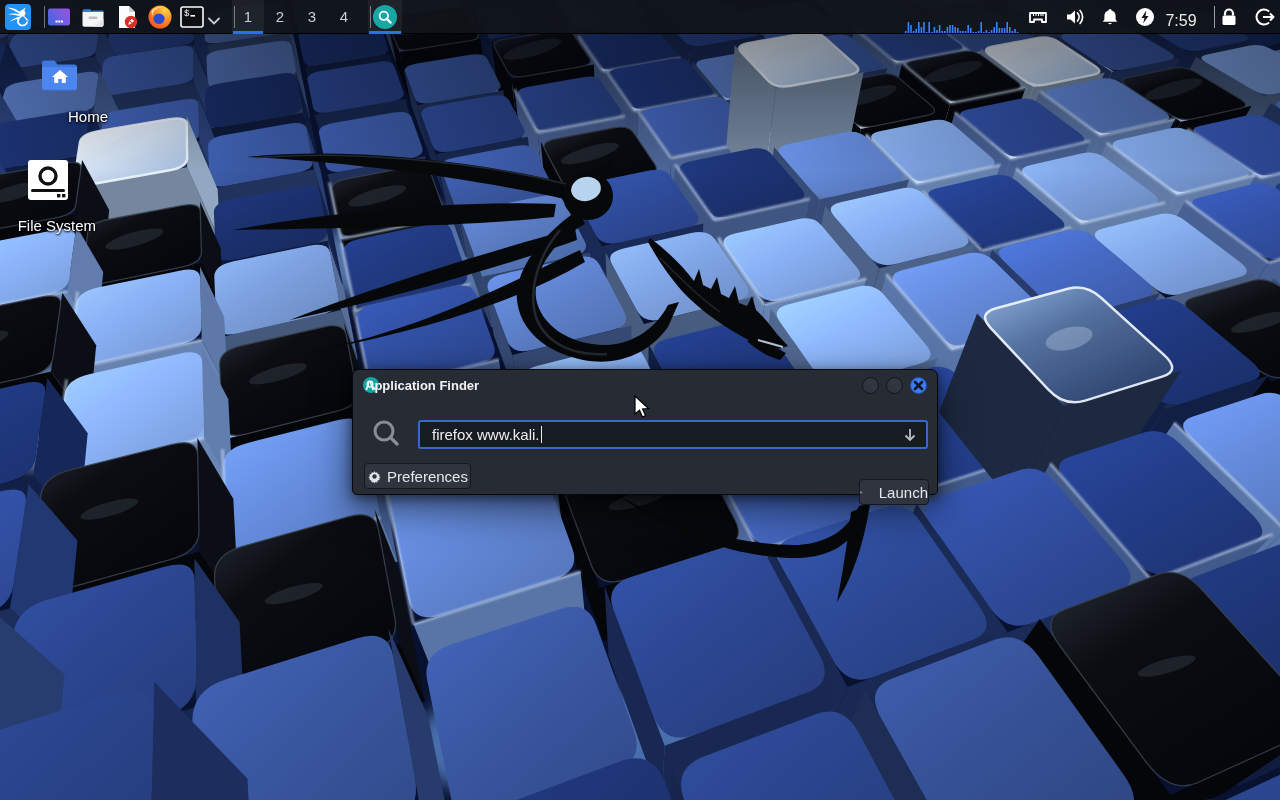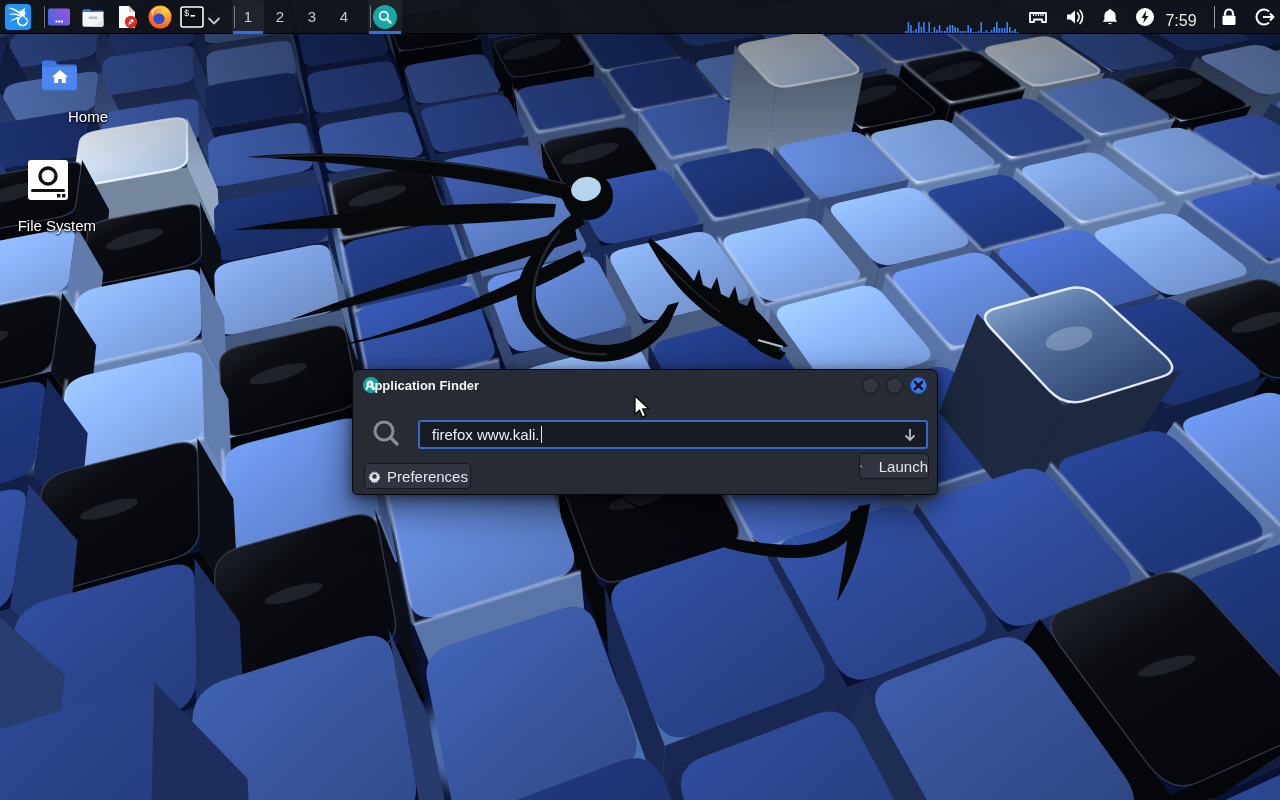--- a/index.html
+++ b/index.html
@@ -2390,21 +2390,21 @@
             <path d="M3.5,8.5 L8,13 L12.5,8.5" fill="none" stroke="#b9bec5" stroke-width="1.8"></path>
           </svg></div>
       </div>
 <div class="btn" style="left:11px;top:93px;width:107px">
         <svg width="15" height="15" viewBox="0 0 15 15" style="">
           <path d="M7.5,2 l0.9,1.7 1.9,-0.5 0.4,1.9 1.9,0.4 -0.5,1.9 1.7,0.9 -1.7,0.9 0.5,1.9 -1.9,0.4 -0.4,1.9 -1.9,-0.5 -0.9,1.7 -0.9,-1.7 -1.9,0.5 -0.4,-1.9 -1.9,-0.4 0.5,-1.9 -1.7,-0.9 1.7,-0.9 -0.5,-1.9 1.9,-0.4 0.4,-1.9 1.9,0.5 Z" fill="#dfe3e8"></path>
           <circle cx="7.5" cy="7.5" r="2.2" fill="#2f343e"></circle>
         </svg>
         <span>Preferences</span>
       </div>
-<div class="btn" style="left:506px;top:83px;width:70px;gap:16px">
+<div class="btn" style="left:506px;top:109px;width:70px;gap:16px">
         <svg width="15" height="15" viewBox="0 0 15 15" style="">
           <path d="M5,1.5 l0.7,1.3 1.5,-0.4 0.3,1.5 1.5,0.3 -0.4,1.5 1.3,0.7 -1.3,0.7 0.4,1.5 -1.5,0.3 -0.3,1.5 -1.5,-0.4 -0.7,1.3 -0.7,-1.3 -1.5,0.4 -0.3,-1.5 -1.5,-0.3 0.4,-1.5 -1.3,-0.7 1.3,-0.7 -0.4,-1.5 1.5,-0.3 0.3,-1.5 1.5,0.4 Z" fill="#dfe3e8"></path>
           <circle cx="5" cy="6.5" r="1.7" fill="#2f343e"></circle>
           <path d="M9,9 l5,2.5 -2.5,0.8 -0.8,2.5 Z" fill="#dfe3e8"></path>
         </svg>
         <span>Launch</span>
       </div>
 </div>
     <svg style="position:absolute;left:632px;top:395px" width="20" height="26" viewBox="0 0 20 26">
 <path d="M3,1 L3,19 L7.5,15.2 L10.5,22 L13.5,20.6 L10.6,14 L16.5,13.6 Z" fill="#fff" stroke="#000" stroke-width="1.2"></path>

